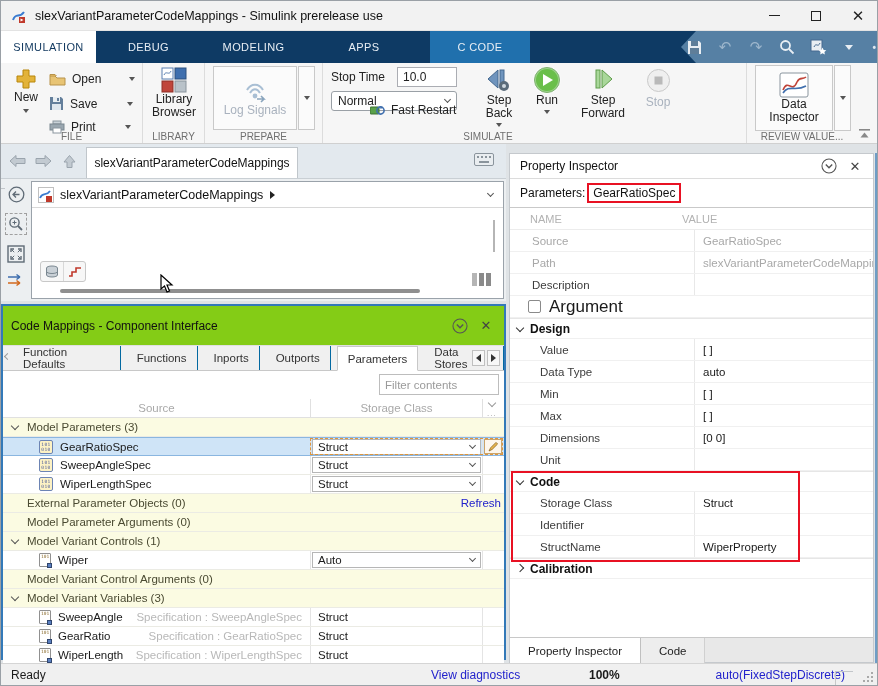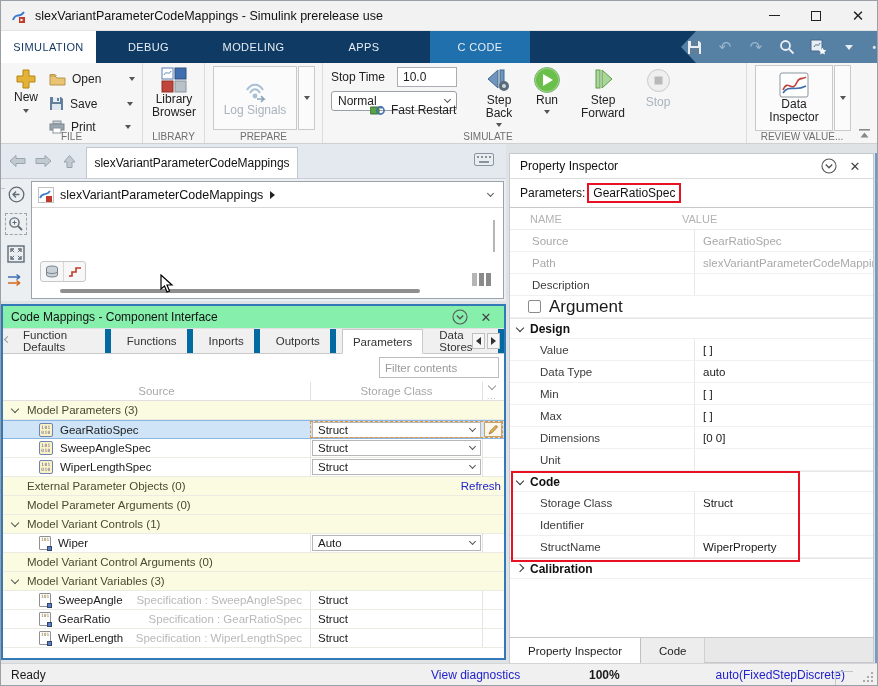--- a/index.html
+++ b/index.html
@@ -84,29 +84,29 @@
   #canvas-btns .cv-btn + .cv-btn { border-left:1px solid #d8d8d8; }
   .hscroll { position:absolute; left:28px; bottom:5px; width:360px; height:4px; background:#8f8f8f; border-radius:2px; }
   .vscroll { position:absolute; right:8px; top:12px; width:2px; height:32px; background:#b5b5b5; }
   .persp { position:absolute; right:12px; bottom:12px; display:flex; gap:2px; }
   .persp i { width:5px; height:13px; background:#8a8a8a; display:block; }
   .persp i:first-child { background:#b5b5b5; }
   .cursor { position:absolute; left:128px; top:66px; }
 
   
   .cmap { position:absolute; left:0; top:303px; width:505px; height:356px; border:2px solid #3379b8; background:#fff; }
-  .cm-head { height:23px; display:flex; align-items:center; background:#86efac; border-bottom:1px solid #e0e0e0;text-align:right; }
+  .cm-head { height:40px; display:flex; align-items:center; background:#84cc16; border-bottom:1px solid #e0e0e0;text-align:right; }
   .cm-title { margin-left:8px; font-size:12px; color:#111; }
   .panel-ic { margin-left:auto; display:flex; align-items:center; gap:10px; margin-right:10px; }
   .panel-ic .pic { display:flex; align-items:center; justify-content:center; width:16px; height:16px; color:#444; }
   .xglyph { font-size:13px; color:#333; }
   .cm-tabs { height:25px; background:#f0f0f0; border-bottom:1px solid #c8c8c8; display:flex; align-items:flex-end; position:relative; }
   .cm-edge { position:absolute; left:2px; top:8px; width:5px; height:5px; border-left:1.3px solid #9a9a9a; border-bottom:1.3px solid #9a9a9a; transform:rotate(45deg); }
   .cm-tab { height:24px; display:flex; align-items:center; padding:0 10px; font-size:11.5px; color:#333;
-            border-right:6px solid #0369a1; margin-left:6px;}
+            border-right:1px solid #0369a1; margin-left:6px;}
   .cm-tab.active { background:#fff; border:1px solid #c8c8c8; border-bottom:1px solid #fff; height:25px; margin-bottom:-1px; }
   .cm-scroll { position:absolute; right:4px; top:4px; display:flex; gap:2px; }
   .cm-scroll .sbtn { width:13px; height:16px; border:1px solid #c0c0c0; background:#f7f7f7; display:flex; align-items:center; justify-content:center; }
   .tri-l { width:0; height:0; border-top:4px solid transparent; border-bottom:4px solid transparent; border-right:5px solid #333; }
   .tri-r { width:0; height:0; border-top:4px solid transparent; border-bottom:4px solid transparent; border-left:5px solid #333; }
   .cm-filter-row { height:28px; background:#fff; position:relative; }
   .cm-filter { position:absolute; right:5px; top:3px; width:120px; height:21px; border:1px solid #bdbdbd;
                font-size:11.5px; padding:0 5px; font-family:"Liberation Sans",sans-serif; color:#333; }
   .cm-filter::placeholder { color:#9a9a9a; }
   .cm-thead { height:19px; display:flex; border-bottom:1px solid #e0e0e0; font-size:11.5px; color:#a9a9a9; }

